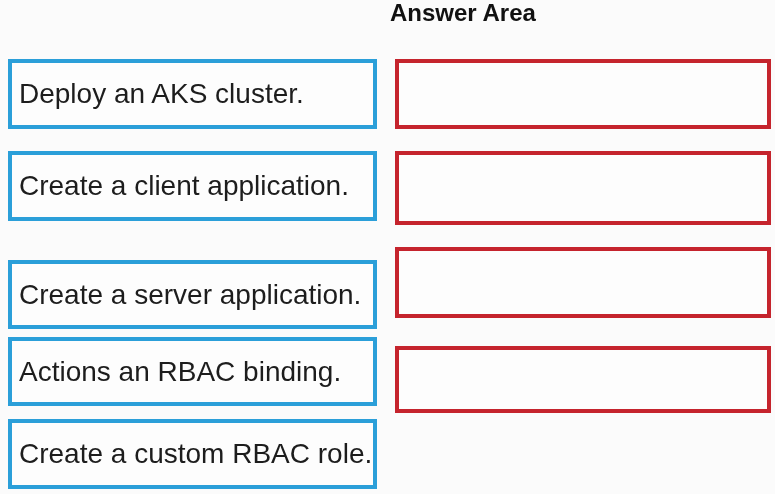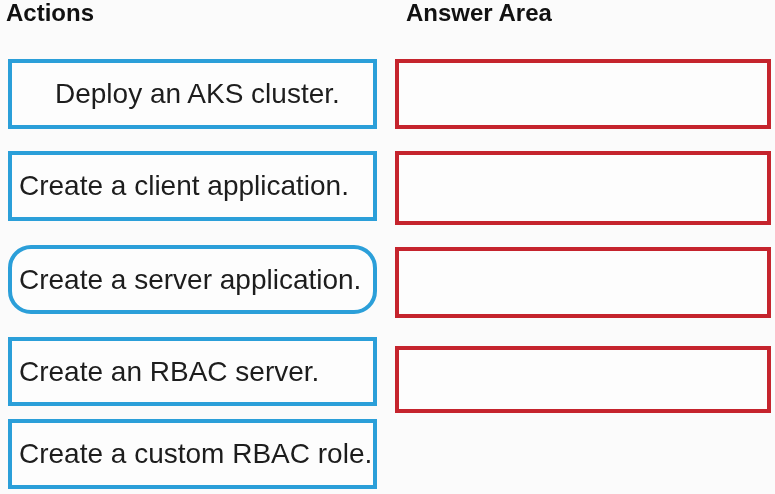--- a/index.html
+++ b/index.html
@@ -18,21 +18,21 @@
   .col-header {
     position: absolute;
     top: 0;
     font-size: 24px;
     font-weight: 700;
     color: #111111;
     line-height: 26px;
     white-space: nowrap;
   }
   .header-actions { left: 6px; }
-  .header-answer  { left: 390px; margin-left: 16px; }
+  .header-answer  { left: 390px; }
 
   .action-box {
     position: absolute;
     left: 8px;
     width: 369px;
     box-sizing: border-box;
     border: 4px solid #2b9fd9;
     background: #fdfdfd;
     display: flex;
     align-items: center;
@@ -48,54 +48,53 @@
   .answer-box {
     position: absolute;
     left: 395px;
     width: 376px;
     box-sizing: border-box;
     border: 4px solid #c5242d;
     background: #fdfdfd;
   }
 
   
-  .a1 { top: 59px;  height: 70px; padding-left: 36px; }
+  .a1 { top: 59px;  height: 70px; }
   .a2 { top: 151px; height: 70px; align-items: center; }
-  .a3 { top: 245px; height: 69px; border-radius: 23px; }
+  .a3 { top: 260px; height: 69px; }
   .a4 { top: 337px; height: 69px; }
   .a5 { top: 419px; height: 70px; }
 
   .s1 { top: 59px;  height: 70px; }
   .s2 { top: 151px; height: 74px; }
   .s3 { top: 247px; height: 71px; }
   .s4 { top: 346px; height: 67px; }
 </style>
 </head>
 <body>
 
 <div class="screen">
 
-  <div class="col-header header-actions">Actions</div>
 
   <div class="col-header header-answer">Answer Area</div>
 
   <div class="action-box a1">
     <span class="label">Deploy an AKS cluster.</span>
   </div>
 
   <div class="action-box a2">
     <span class="label">Create a client application.</span>
   </div>
 
   <div class="action-box a3">
     <span class="label">Create a server application.</span>
   </div>
 
   <div class="action-box a4">
-    <span class="label">Create an RBAC server.</span>
+    <span class="label">Actions an RBAC binding.</span>
   </div>
 
   <div class="action-box a5">
     <span class="label">Create a custom RBAC role.</span>
   </div>
 
   <div class="answer-box s1"></div>
   <div class="answer-box s2"></div>
   <div class="answer-box s3"></div>
   <div class="answer-box s4"></div>

